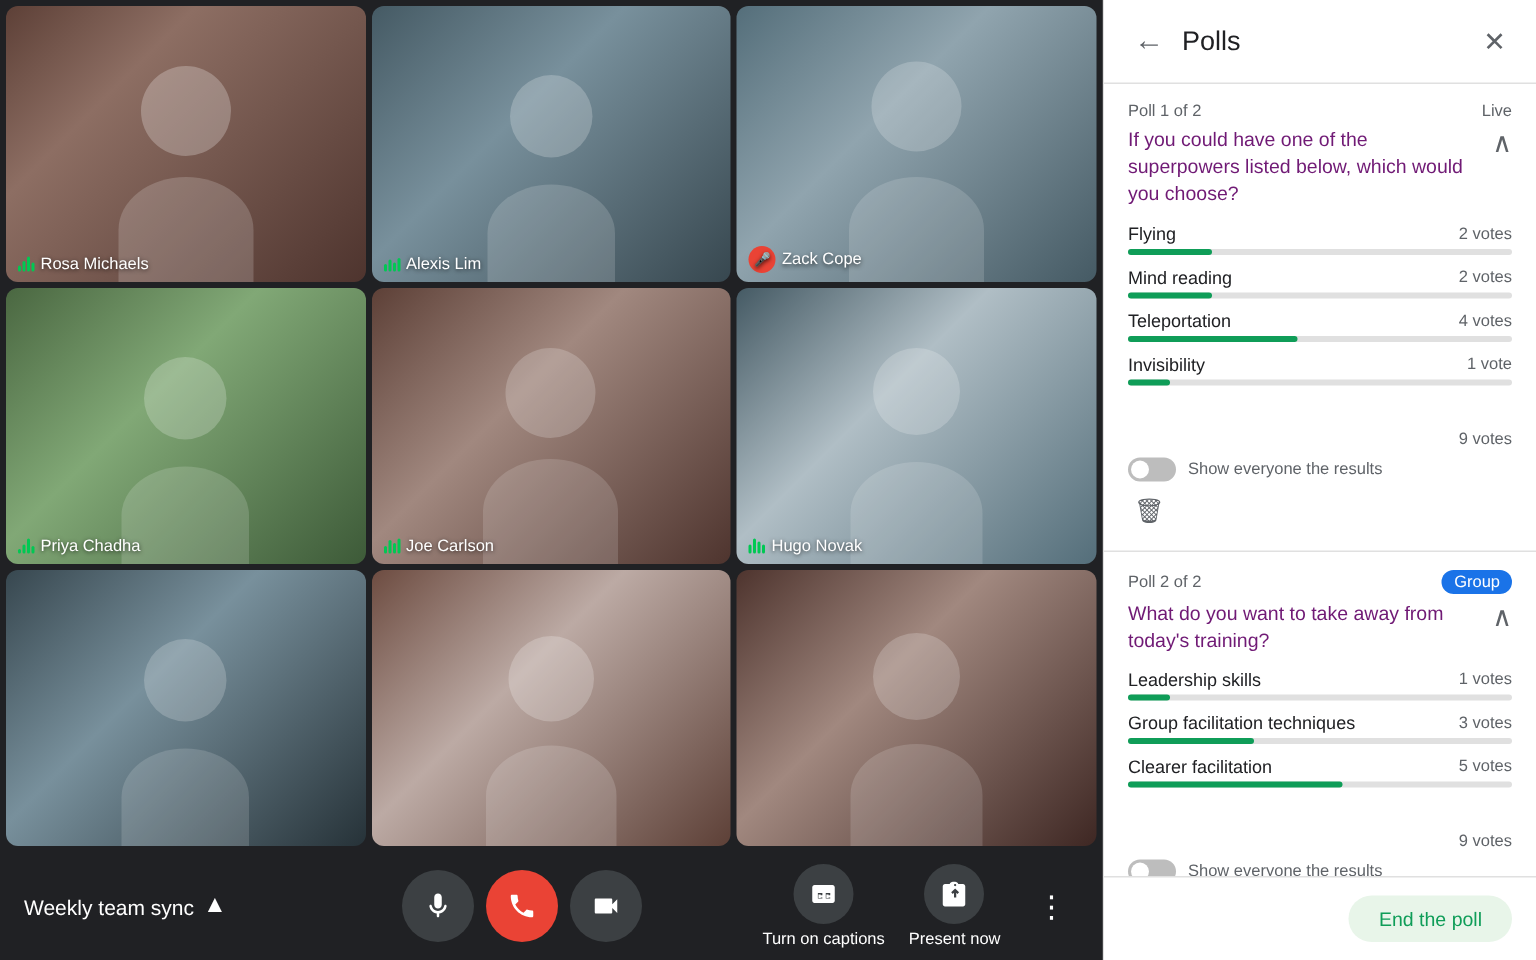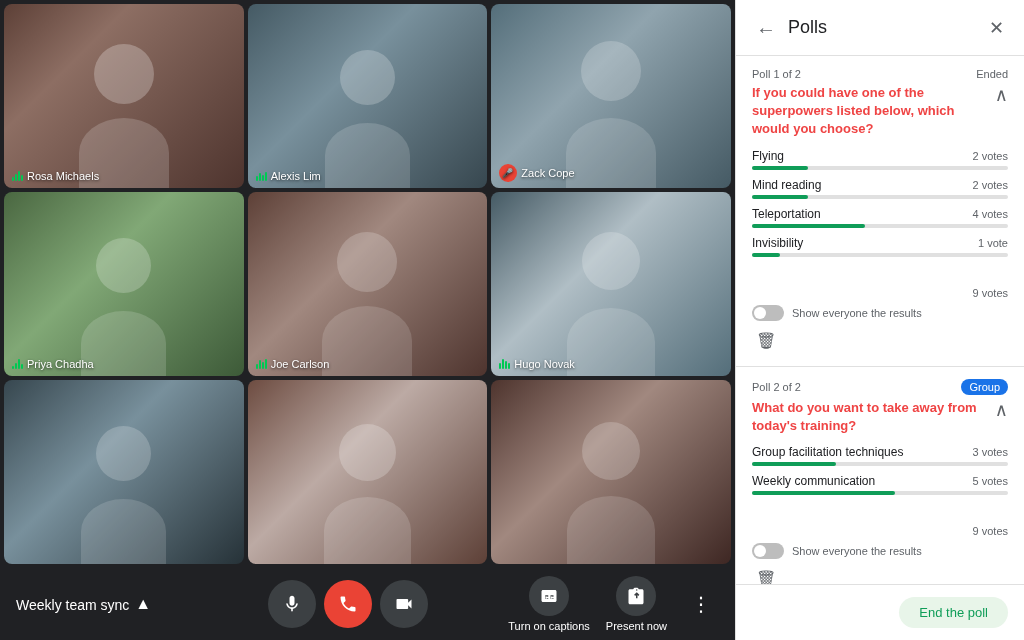--- a/index.html
+++ b/index.html
@@ -295,22 +295,22 @@
 
     .poll-question-row {
       display: flex;
       justify-content: space-between;
       align-items: flex-start;
       margin-bottom: 10px;
     }
 
     .poll-question {
       font-size: 13px;
-      font-weight: 700;
-      color: #ef4444;
+      font-weight: 400;
+      color: #701a75;
       flex: 1;
       line-height: 1.4;
     }
 
     .collapse-btn {
       background: none;
       border: none;
       cursor: pointer;
       font-size: 18px;
       color: #5f6368;
@@ -614,21 +614,21 @@
     <button class="back-btn">←</button>
     <span class="panel-title">Polls</span>
     <button class="close-btn">✕</button>
   </div>
 
   <div class="polls-content">
 
     <div class="poll-section">
       <div class="poll-meta">
         <span class="poll-number">Poll 1 of 2</span>
-        <span class="poll-status-ended">Ended</span>
+        <span class="poll-status-ended">Live</span>
       </div>
       <div class="poll-question-row">
         <span class="poll-question">If you could have one of the superpowers listed below, which would you choose?</span>
         <button class="collapse-btn">∧</button>
       </div>
 
       <div class="poll-option">
         <div class="option-label-row">
           <span class="option-label">Flying</span>
           <span class="option-votes"><span>2</span> votes</span>
@@ -682,30 +682,39 @@
         <span class="poll-number">Poll 2 of 2</span>
         <span class="poll-status-live">Group</span>
       </div>
       <div class="poll-question-row">
         <span class="poll-question">What do you want to take away from today's training?</span>
         <button class="collapse-btn">∧</button>
       </div>
 
       <div class="poll-option">
         <div class="option-label-row">
+          <span class="option-label">Leadership skills</span>
+          <span class="option-votes"><span>1</span> votes</span>
+        </div>
+        <div class="progress-bar-bg">
+            <div class="progress-bar-fill" style="width:11%"></div>
+          </div>
+      </div>
+      <div class="poll-option">
+        <div class="option-label-row">
           <span class="option-label">Group facilitation techniques</span>
           <span class="option-votes"><span>3</span> votes</span>
         </div>
         <div class="progress-bar-bg">
             <div class="progress-bar-fill" style="width:33%"></div>
           </div>
       </div>
       <div class="poll-option">
         <div class="option-label-row">
-          <span class="option-label">Weekly communication</span>
+          <span class="option-label">Clearer facilitation</span>
           <span class="option-votes"><span>5</span> votes</span>
         </div>
         <div class="progress-bar-bg">
             <div class="progress-bar-fill" style="width:56%"></div>
           </div>
       </div>
 
       <div class="poll-footer">
         <div class="show-results-row">
           <div class="toggle-switch">

